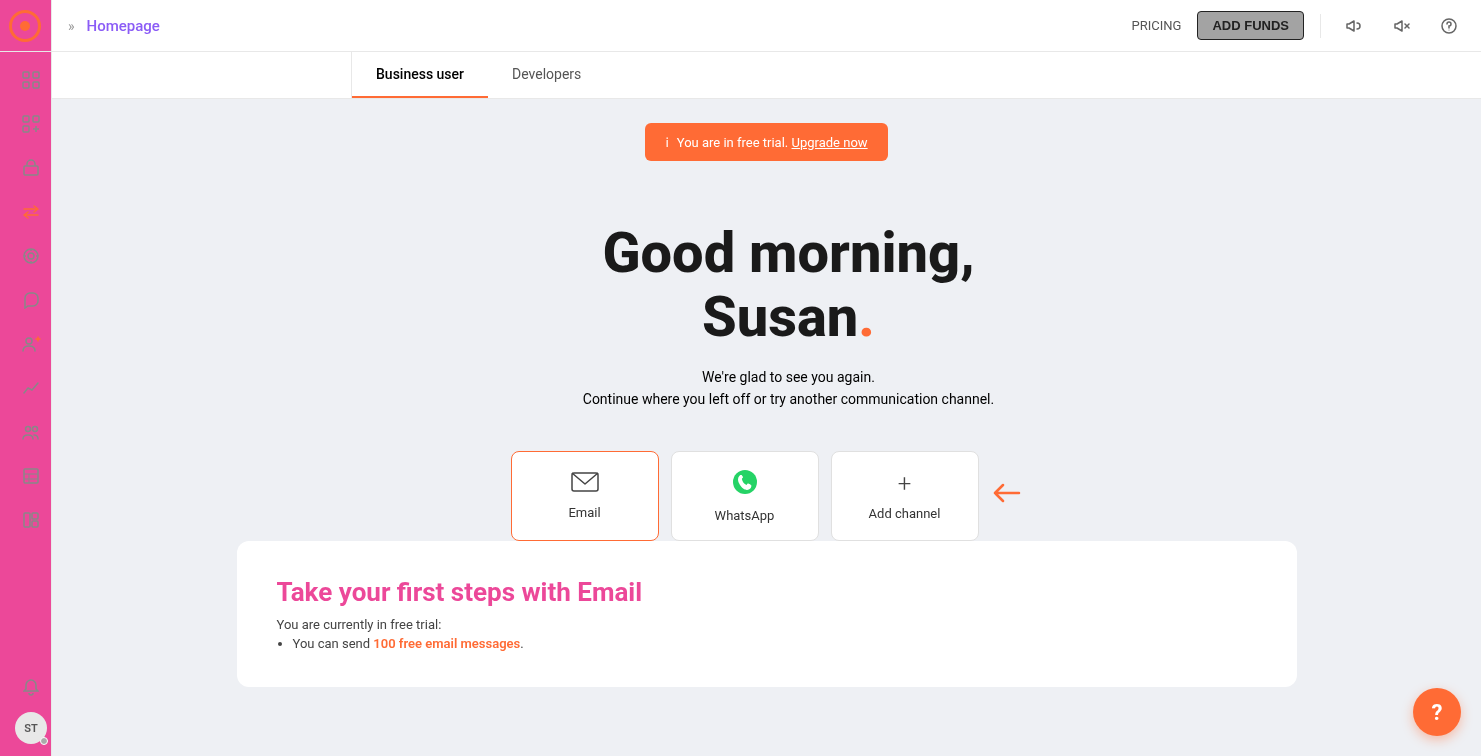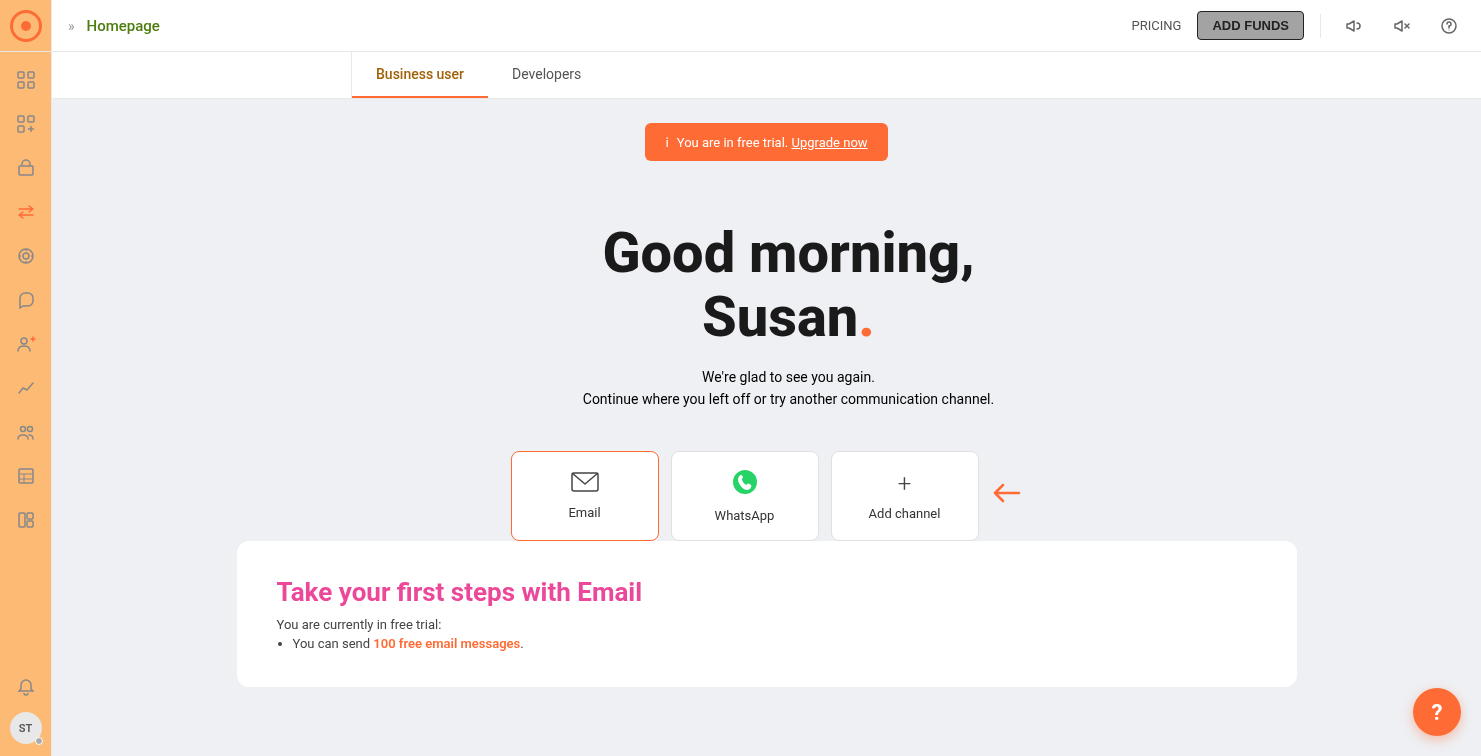--- a/index.html
+++ b/index.html
@@ -4,24 +4,24 @@
   <style>
     * { box-sizing: border-box; margin: 0; padding: 0; }
     body { font-family: -apple-system, BlinkMacSystemFont, 'Segoe UI', Roboto, sans-serif; background: #f0f2f5; overflow: hidden; }
 
     
     .app-wrapper { display: flex; height: 756px; width: 1481px; }
 
     
     .sidebar {
       width: 52px;
-      background: #fdba74;
+      background: #ec4899;
       display: flex;
       flex-direction: column;
-      align-items: center;
+      align-items: flex-end;
       padding-top: 0;
       border-right: 1px solid #e8e8e8;
       z-index: 10;
     }
     .sidebar-logo {
       width: 52px;
       height: 52px;
       display: flex;
       align-items: center;
       justify-content: center;
@@ -113,21 +113,21 @@
       gap: 12px;
     }
     .nav-chevron {
       color: #999;
       font-size: 14px;
       cursor: pointer;
     }
     .nav-title {
       font-size: 15px;
       font-weight: 500;
-      color: #4d7c0f;
+      color: #8b5cf6;
       flex: 1;
     }
     .nav-actions {
       display: flex;
       align-items: center;
       gap: 16px;
     }
     .pricing-link {
       font-size: 13px;
       color: #555;
@@ -169,21 +169,21 @@
     }
     .tab {
       padding: 14px 24px;
       font-size: 14px;
       cursor: pointer;
       color: #555;
       border-bottom: 2px solid transparent;
       white-space: nowrap;
     }
     .tab.active {
-      color: #a16207;
+      color: #000000;
       border-bottom: 2px solid #ff6b35;
       font-weight: 500;
     }
     .tab-spacer {
       flex: 0 0 300px;
       border-right: 1px solid #e8e8e8;
     }
 
     
     .page-content {

